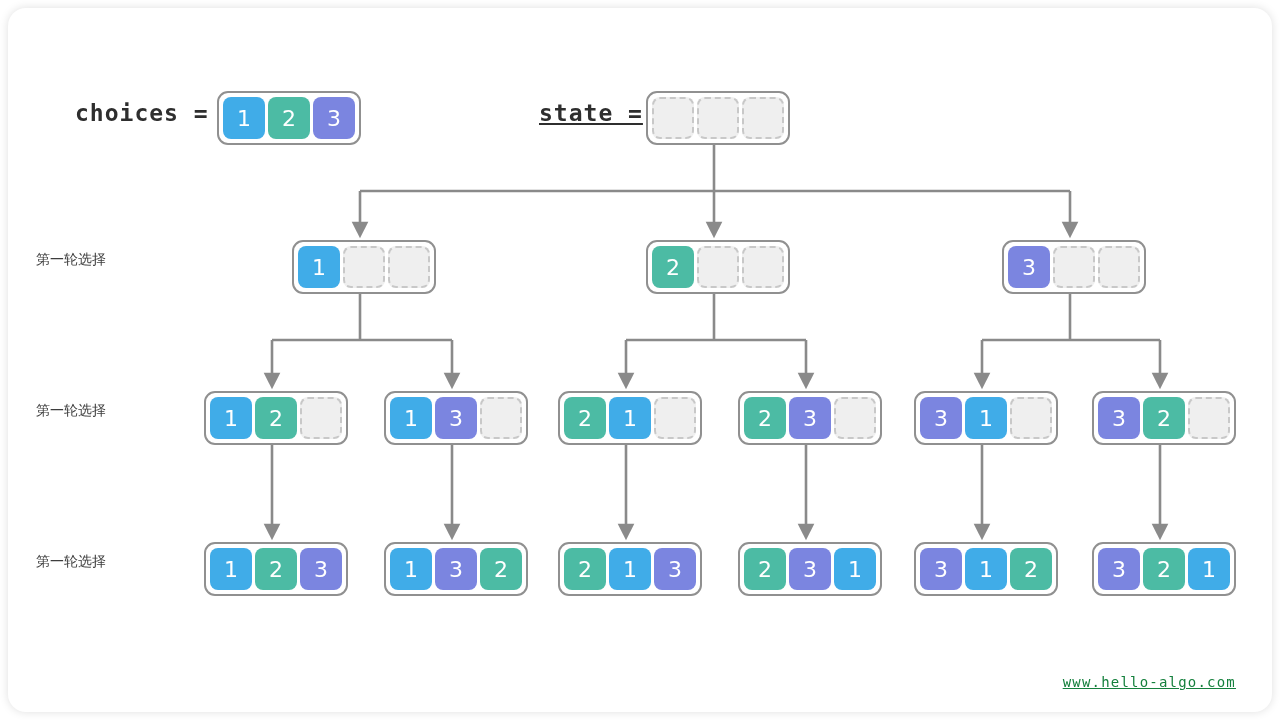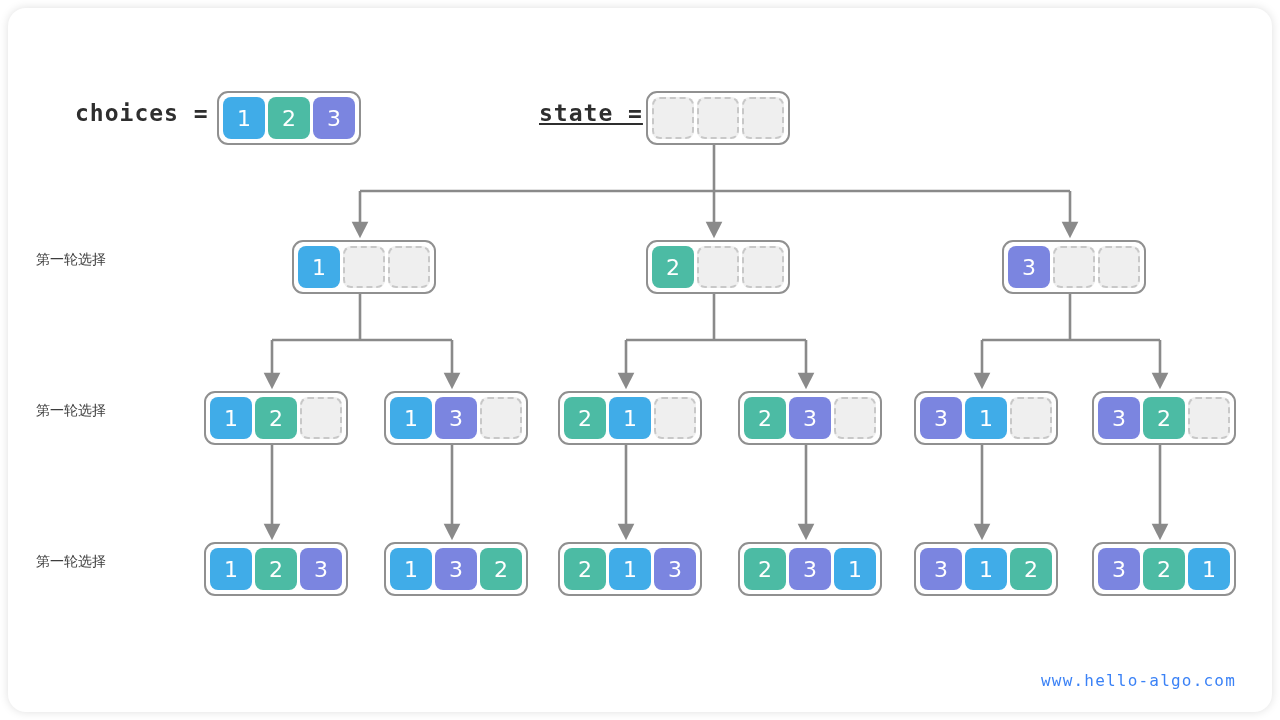--- a/index.html
+++ b/index.html
@@ -40,24 +40,25 @@
     position: absolute;
     font-family: "DejaVu Sans", sans-serif;
     font-size: 14px;
     color: #3d3d3d;
     white-space: nowrap;
   }
   #watermark {
     position: absolute;
     right: 36px; bottom: 22px;
     font-family: "DejaVu Sans Mono", monospace;
-    font-size: 16px;
-    color: #3b82f6;
+    font-size: 14px;
+    color: #15803d;
     letter-spacing: 1.2px;
     white-space: nowrap;
+    text-decoration: underline;
   }
 
   
   .arr {
     position: absolute;
     display: flex;
     align-items: center;
     gap: 3px;
     padding: 4px;
     border: 2.5px solid #909090;

